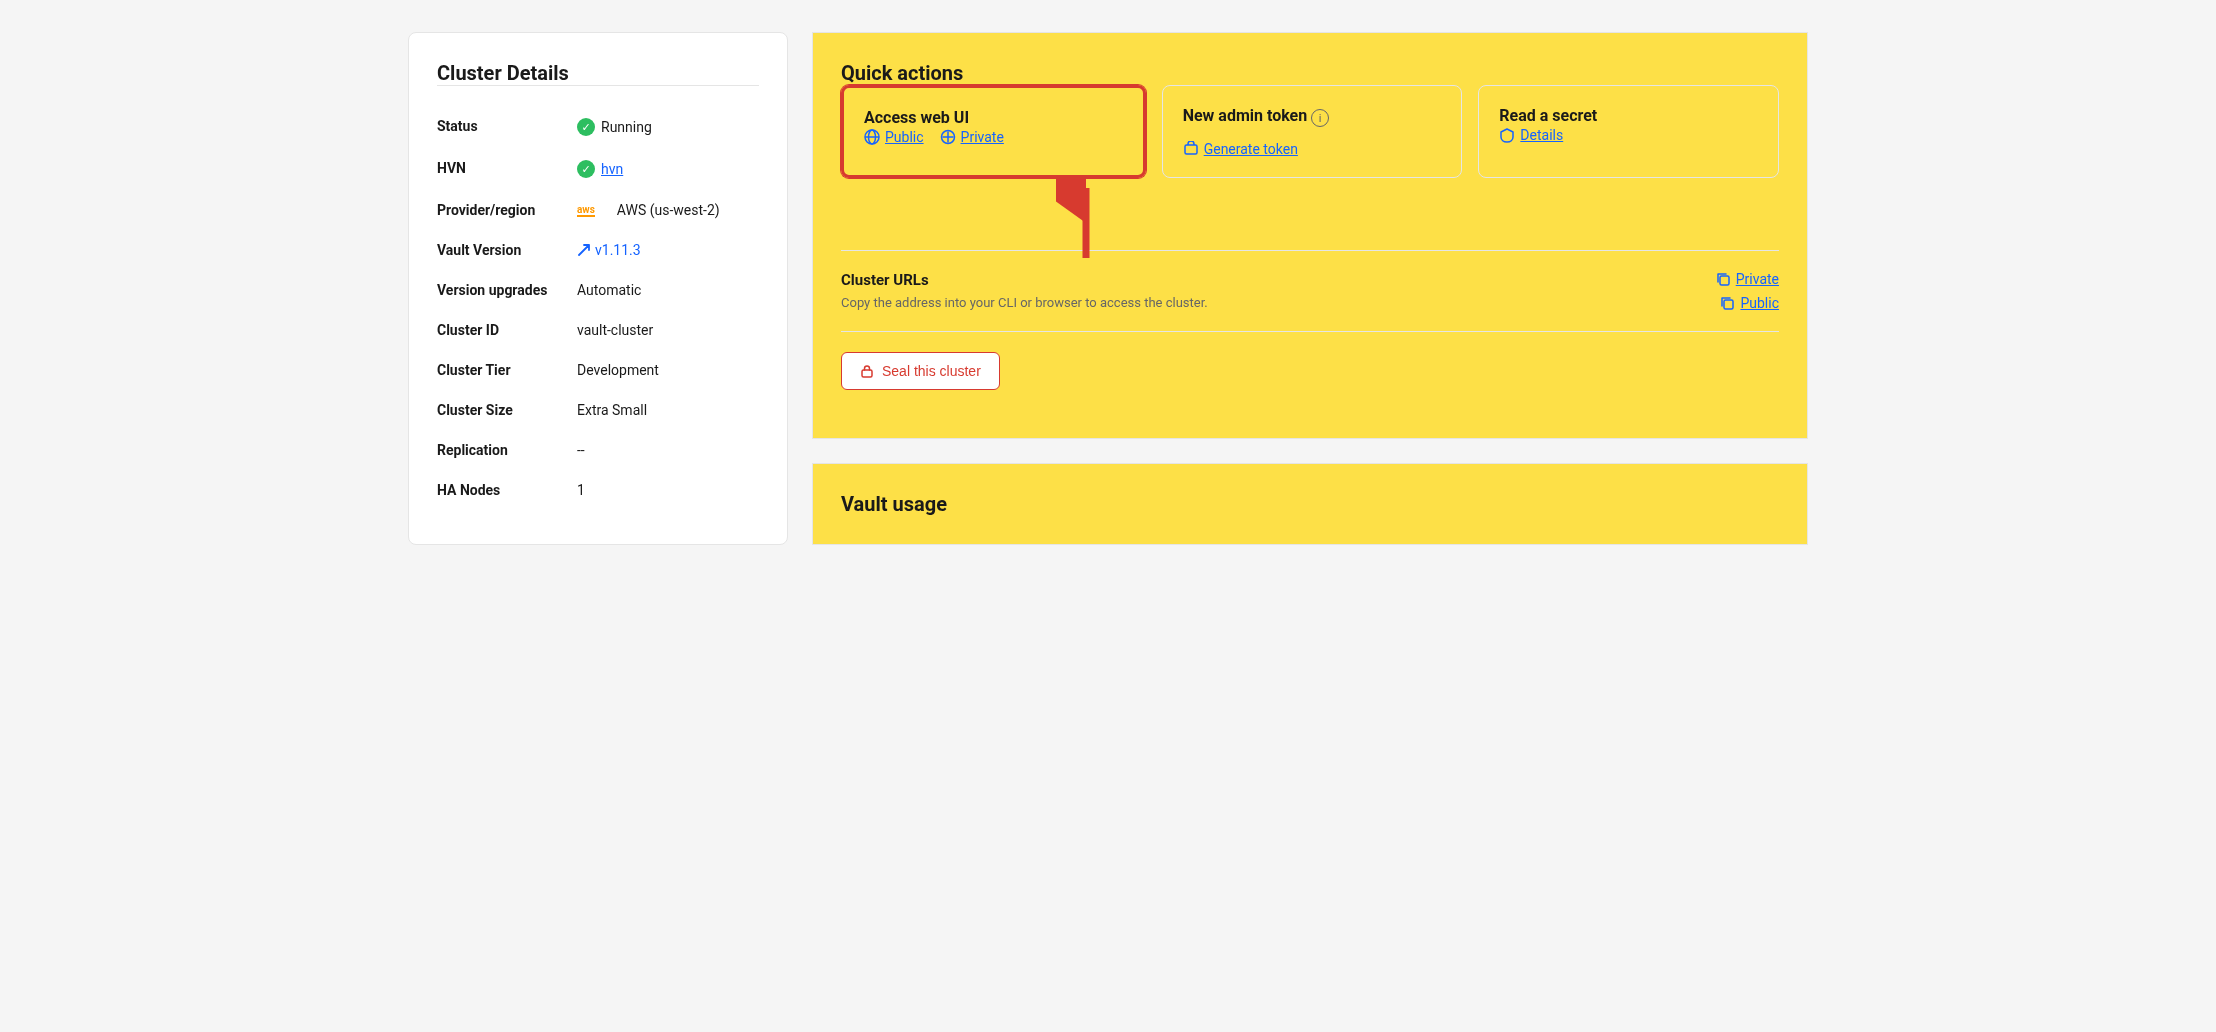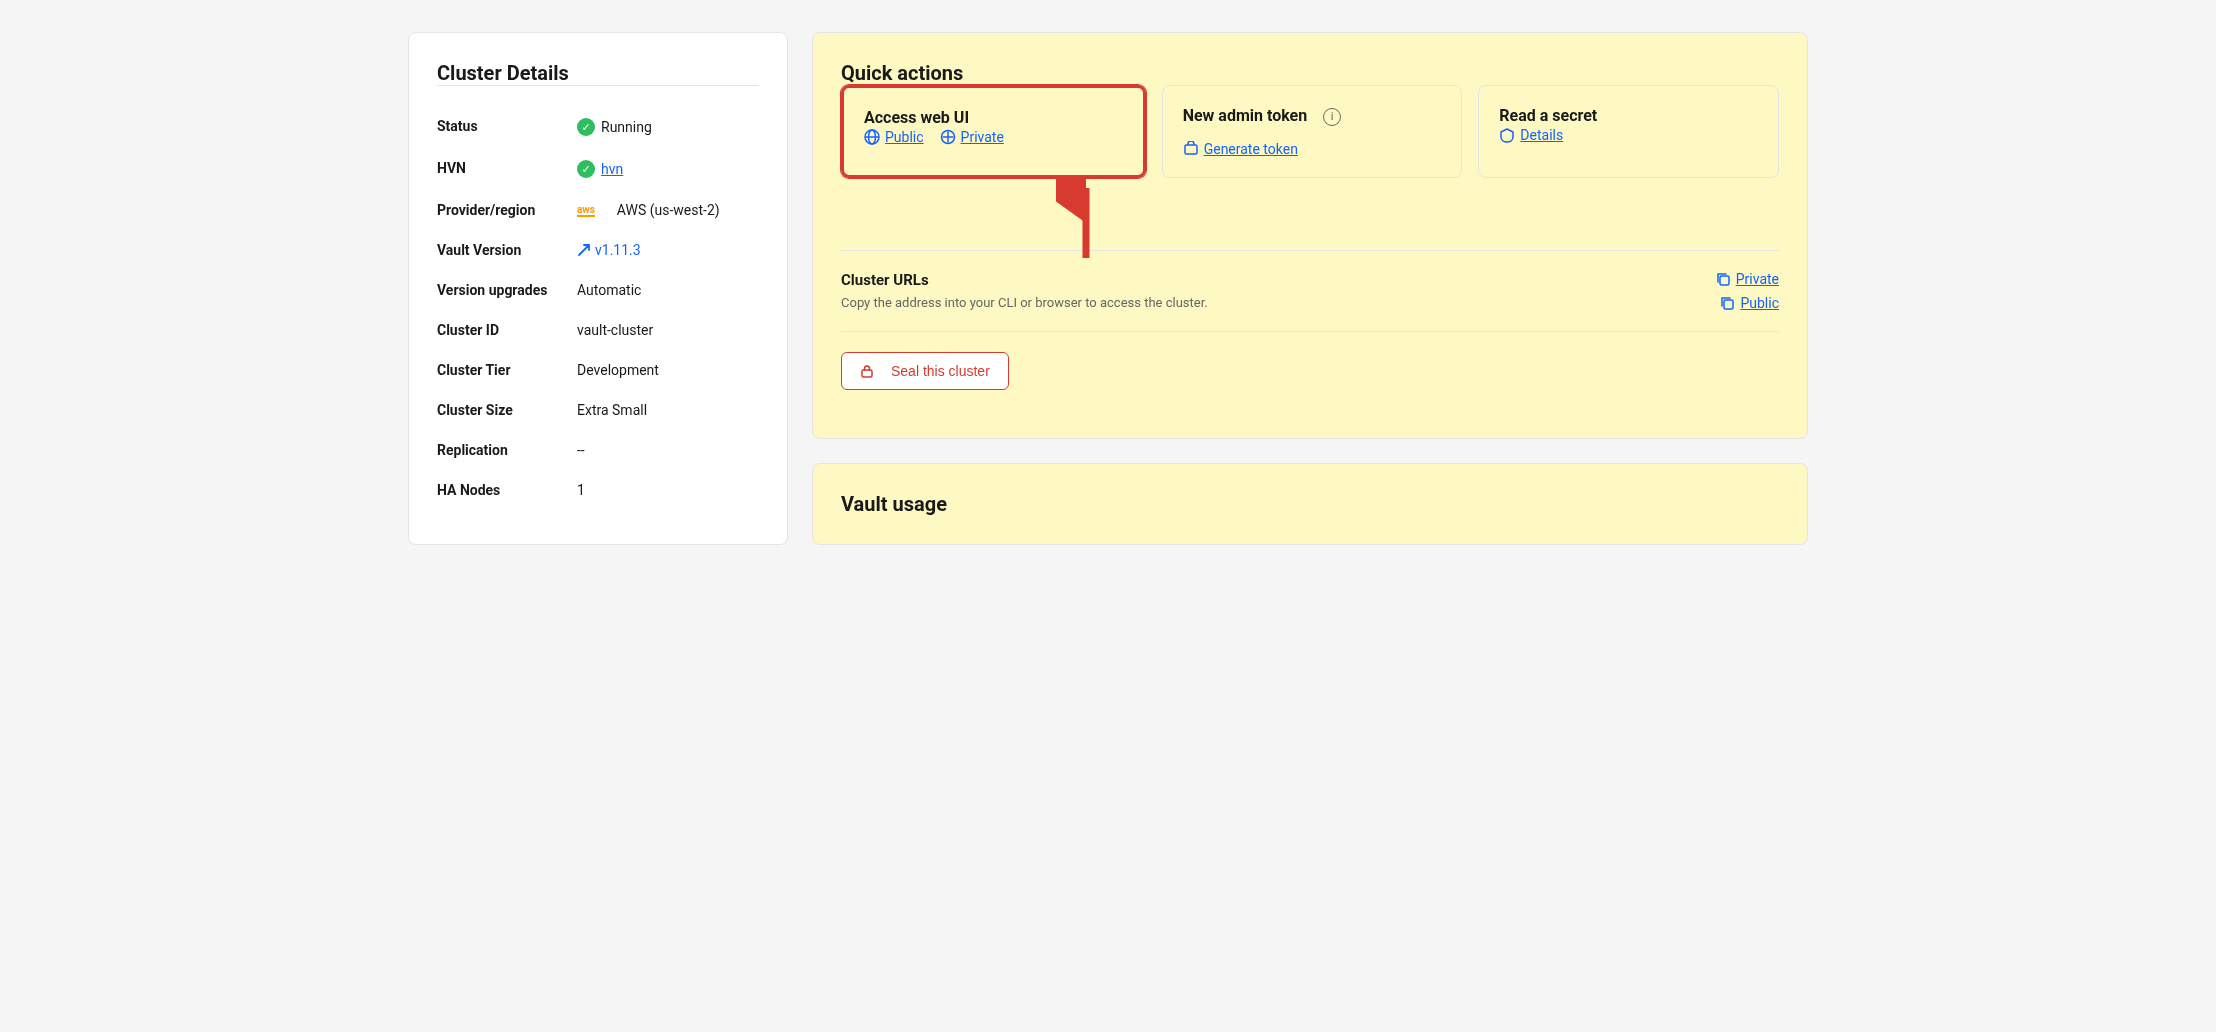--- a/index.html
+++ b/index.html
@@ -23,22 +23,22 @@
       width: 380px;
       flex-shrink: 0;
     }
     .right-panel {
       flex: 1;
       display: flex;
       flex-direction: column;
       gap: 24px;
     }
     .card {
-      background: #fef9c3;
-      border-radius: 8px;
+      background: #fde047;
+      border-radius: 0;
       border: 1px solid #e5e5e5;
       padding: 28px;
     }
     .panel-title {
       font-size: 20px;
       font-weight: 700;
       color: #1a1a1a;
     }
     .divider {
       border: none;
@@ -148,22 +148,22 @@
       border-radius: 50%;
       display: inline-flex;
       align-items: center;
       justify-content: center;
       font-size: 11px;
       color: #666;
       cursor: pointer;
     }
     .action-card-header {
       display: flex;
-      align-items: center;
-      gap: 16px;
+      align-items: flex-end;
+      gap: 4px;
       margin-bottom: 14px;
     }
 
     
     .section-row {
       display: flex;
       align-items: flex-start;
       justify-content: space-between;
       padding: 20px 0;
       border-top: 1px solid #e5e5e5;
@@ -190,21 +190,21 @@
       background: #fff;
       border: 1.5px solid #d73a2f;
       color: #d73a2f;
       padding: 10px 18px;
       border-radius: 6px;
       font-size: 14px;
       font-weight: 500;
       cursor: pointer;
       display: flex;
       align-items: center;
-      gap: 17px;
+      gap: 8px;
       text-align: center;
     }
 
     
     .vault-usage-title {
       font-size: 20px;
       font-weight: 700;
     }
   </style>
 </head>

